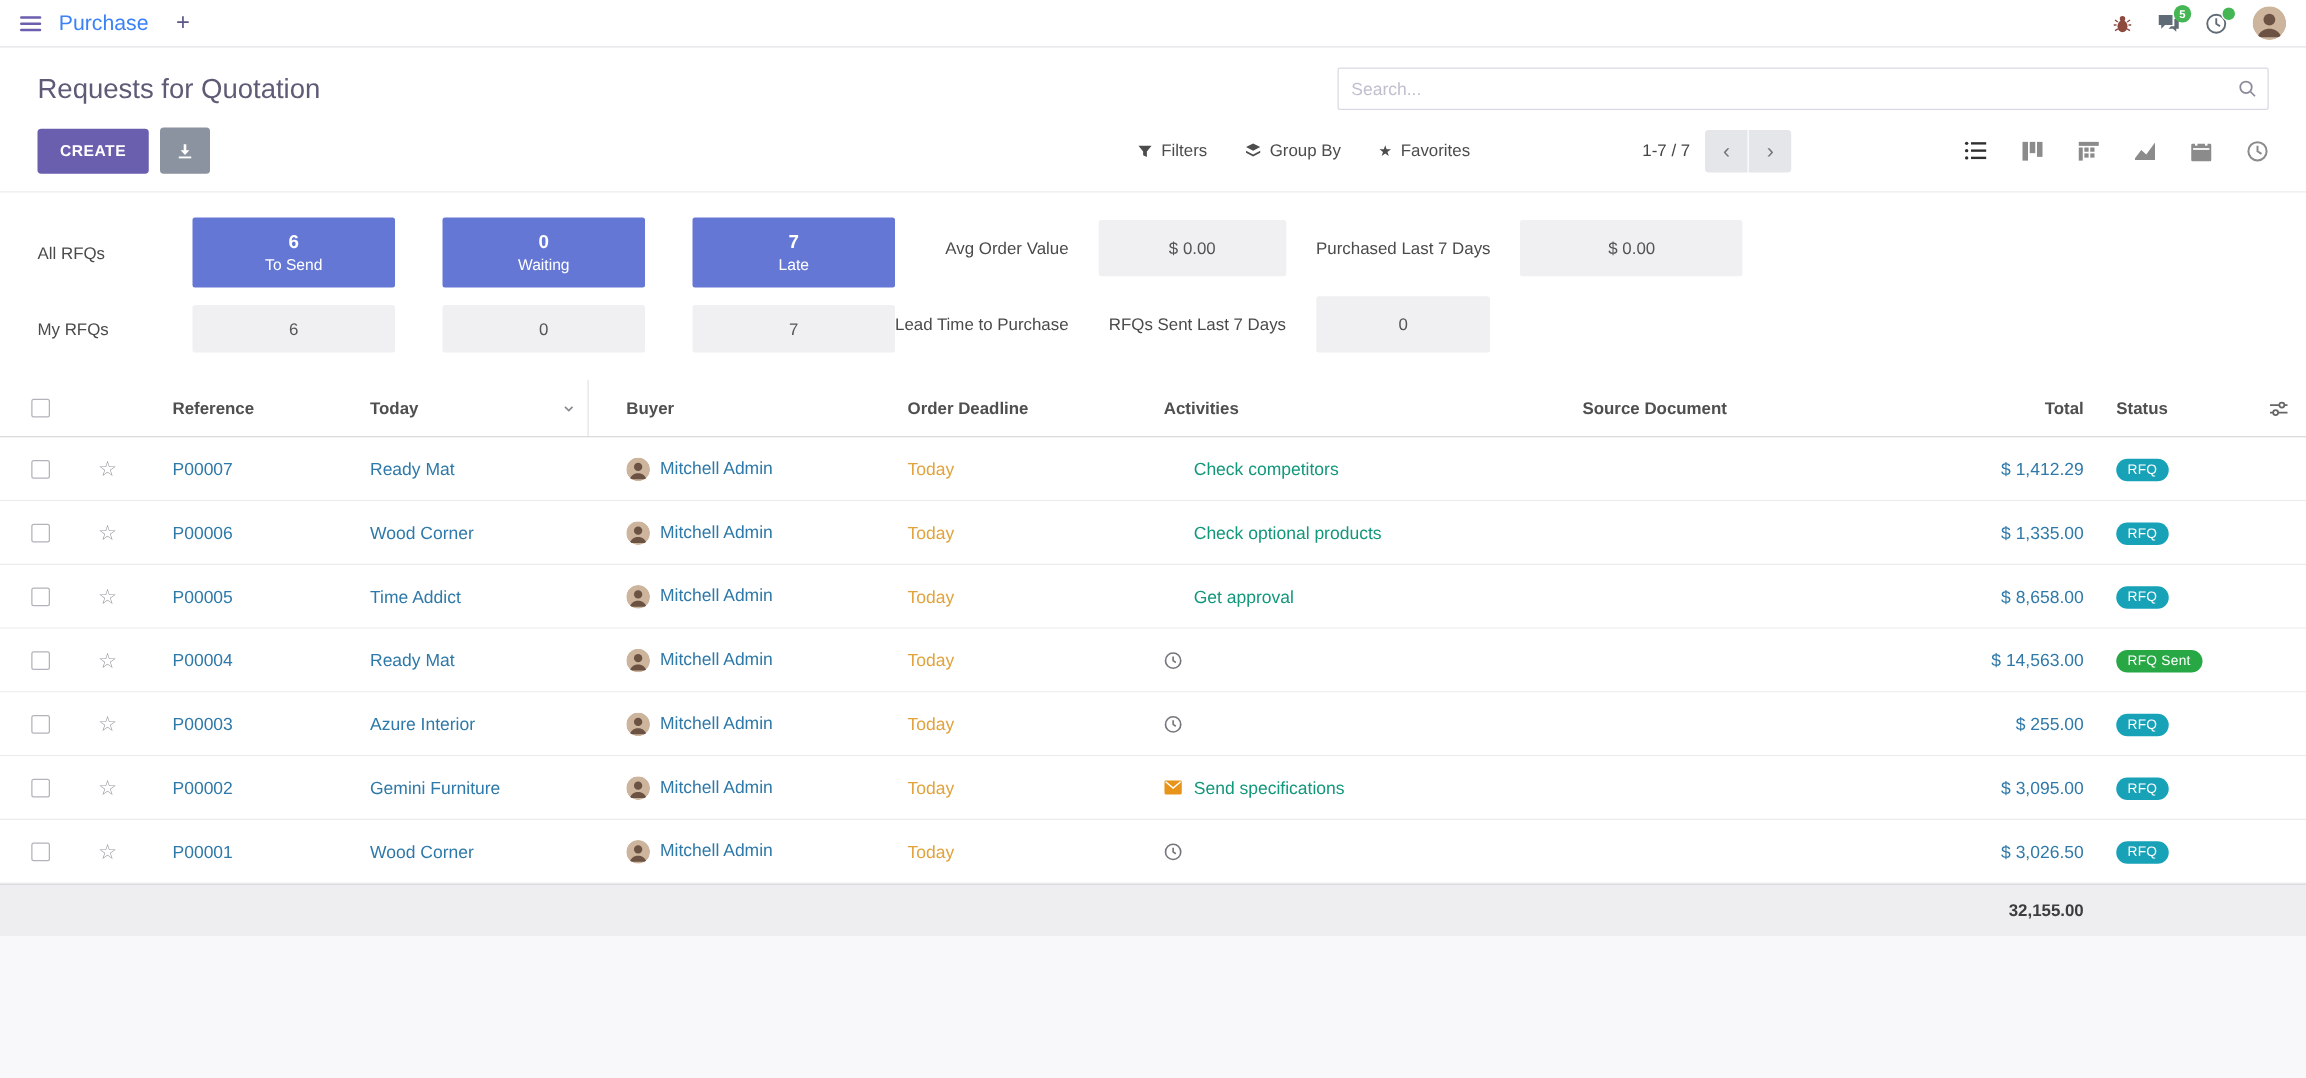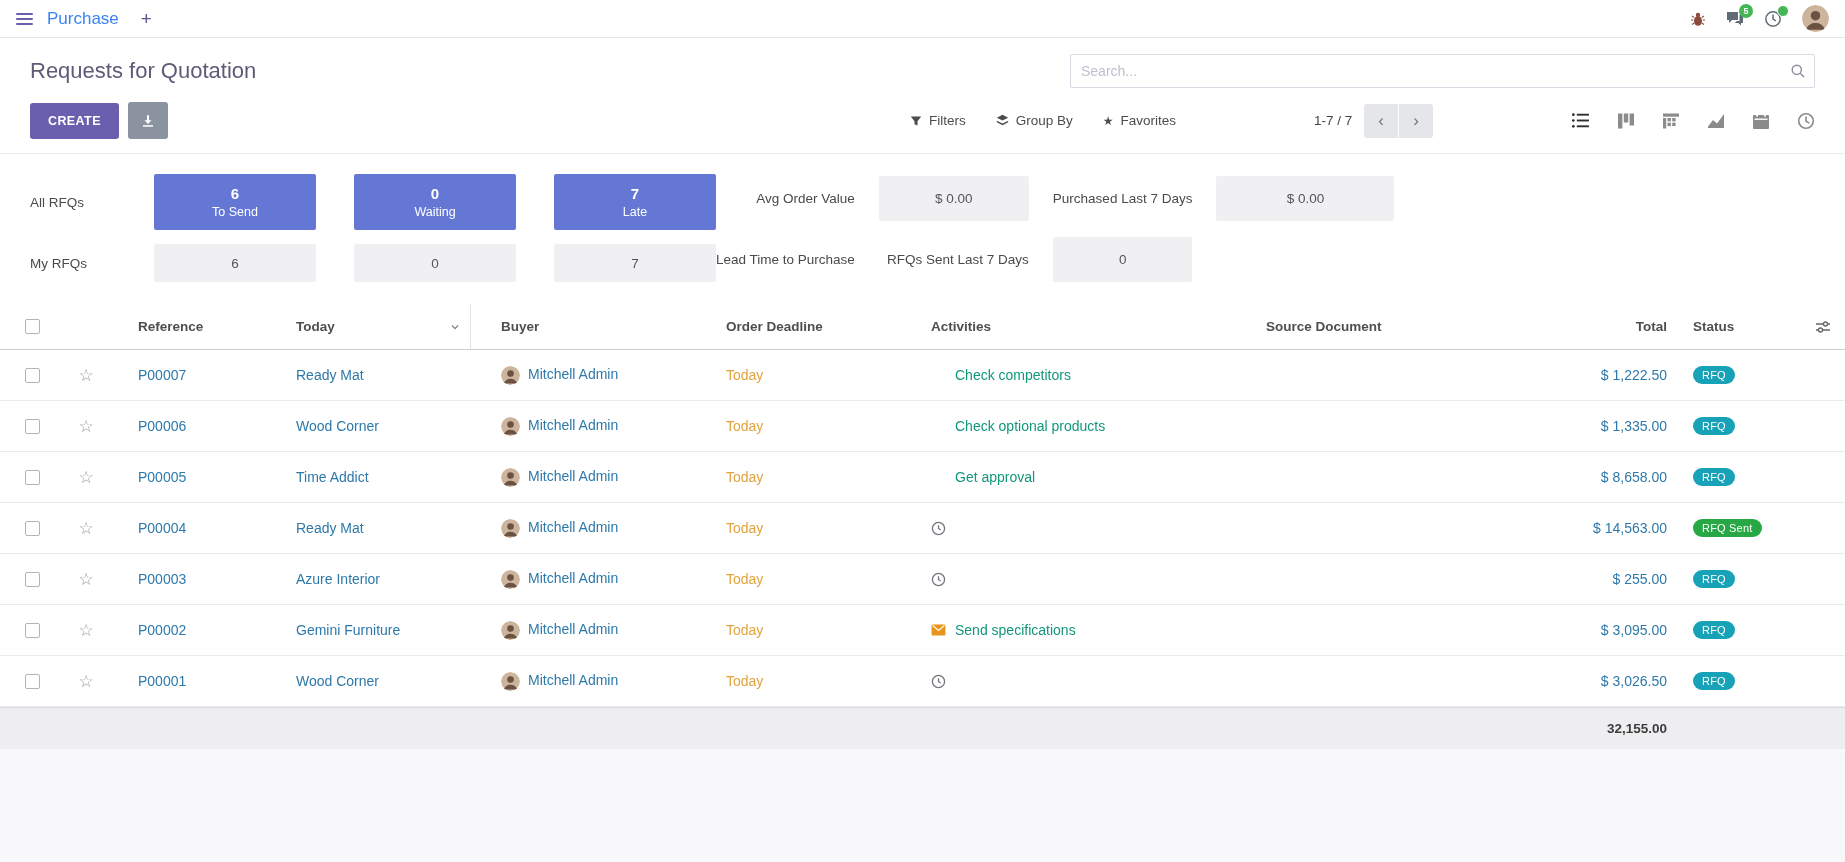--- a/index.html
+++ b/index.html
@@ -321,21 +321,21 @@
     <div class="pad c-activity" style="--act-color: #18a089;">
       <span class="act-ic ic-list" style="display: inline-flex;">
             <i></i>
             <i></i>
             <i></i>
           </span>
 
       <a class="act-link">Check competitors</a>
     </div>
     <div class="pad"></div>
-    <div class="c-total"><span class="total-amt">$ 1,222.50</span></div>
+    <div class="c-total"><span class="total-amt">$ 1,412.29</span></div>
     <div class="c-status"><span class="badge" style="background: rgb(23, 162, 184);">RFQ</span></div>
     <div></div>
   </div>
 
   <div class="grid-cols trow">
     <div class="c-check">
           <span class="cb"></span>
         </div>
     <div class="c-star">
           <span class="star">☆</span>

